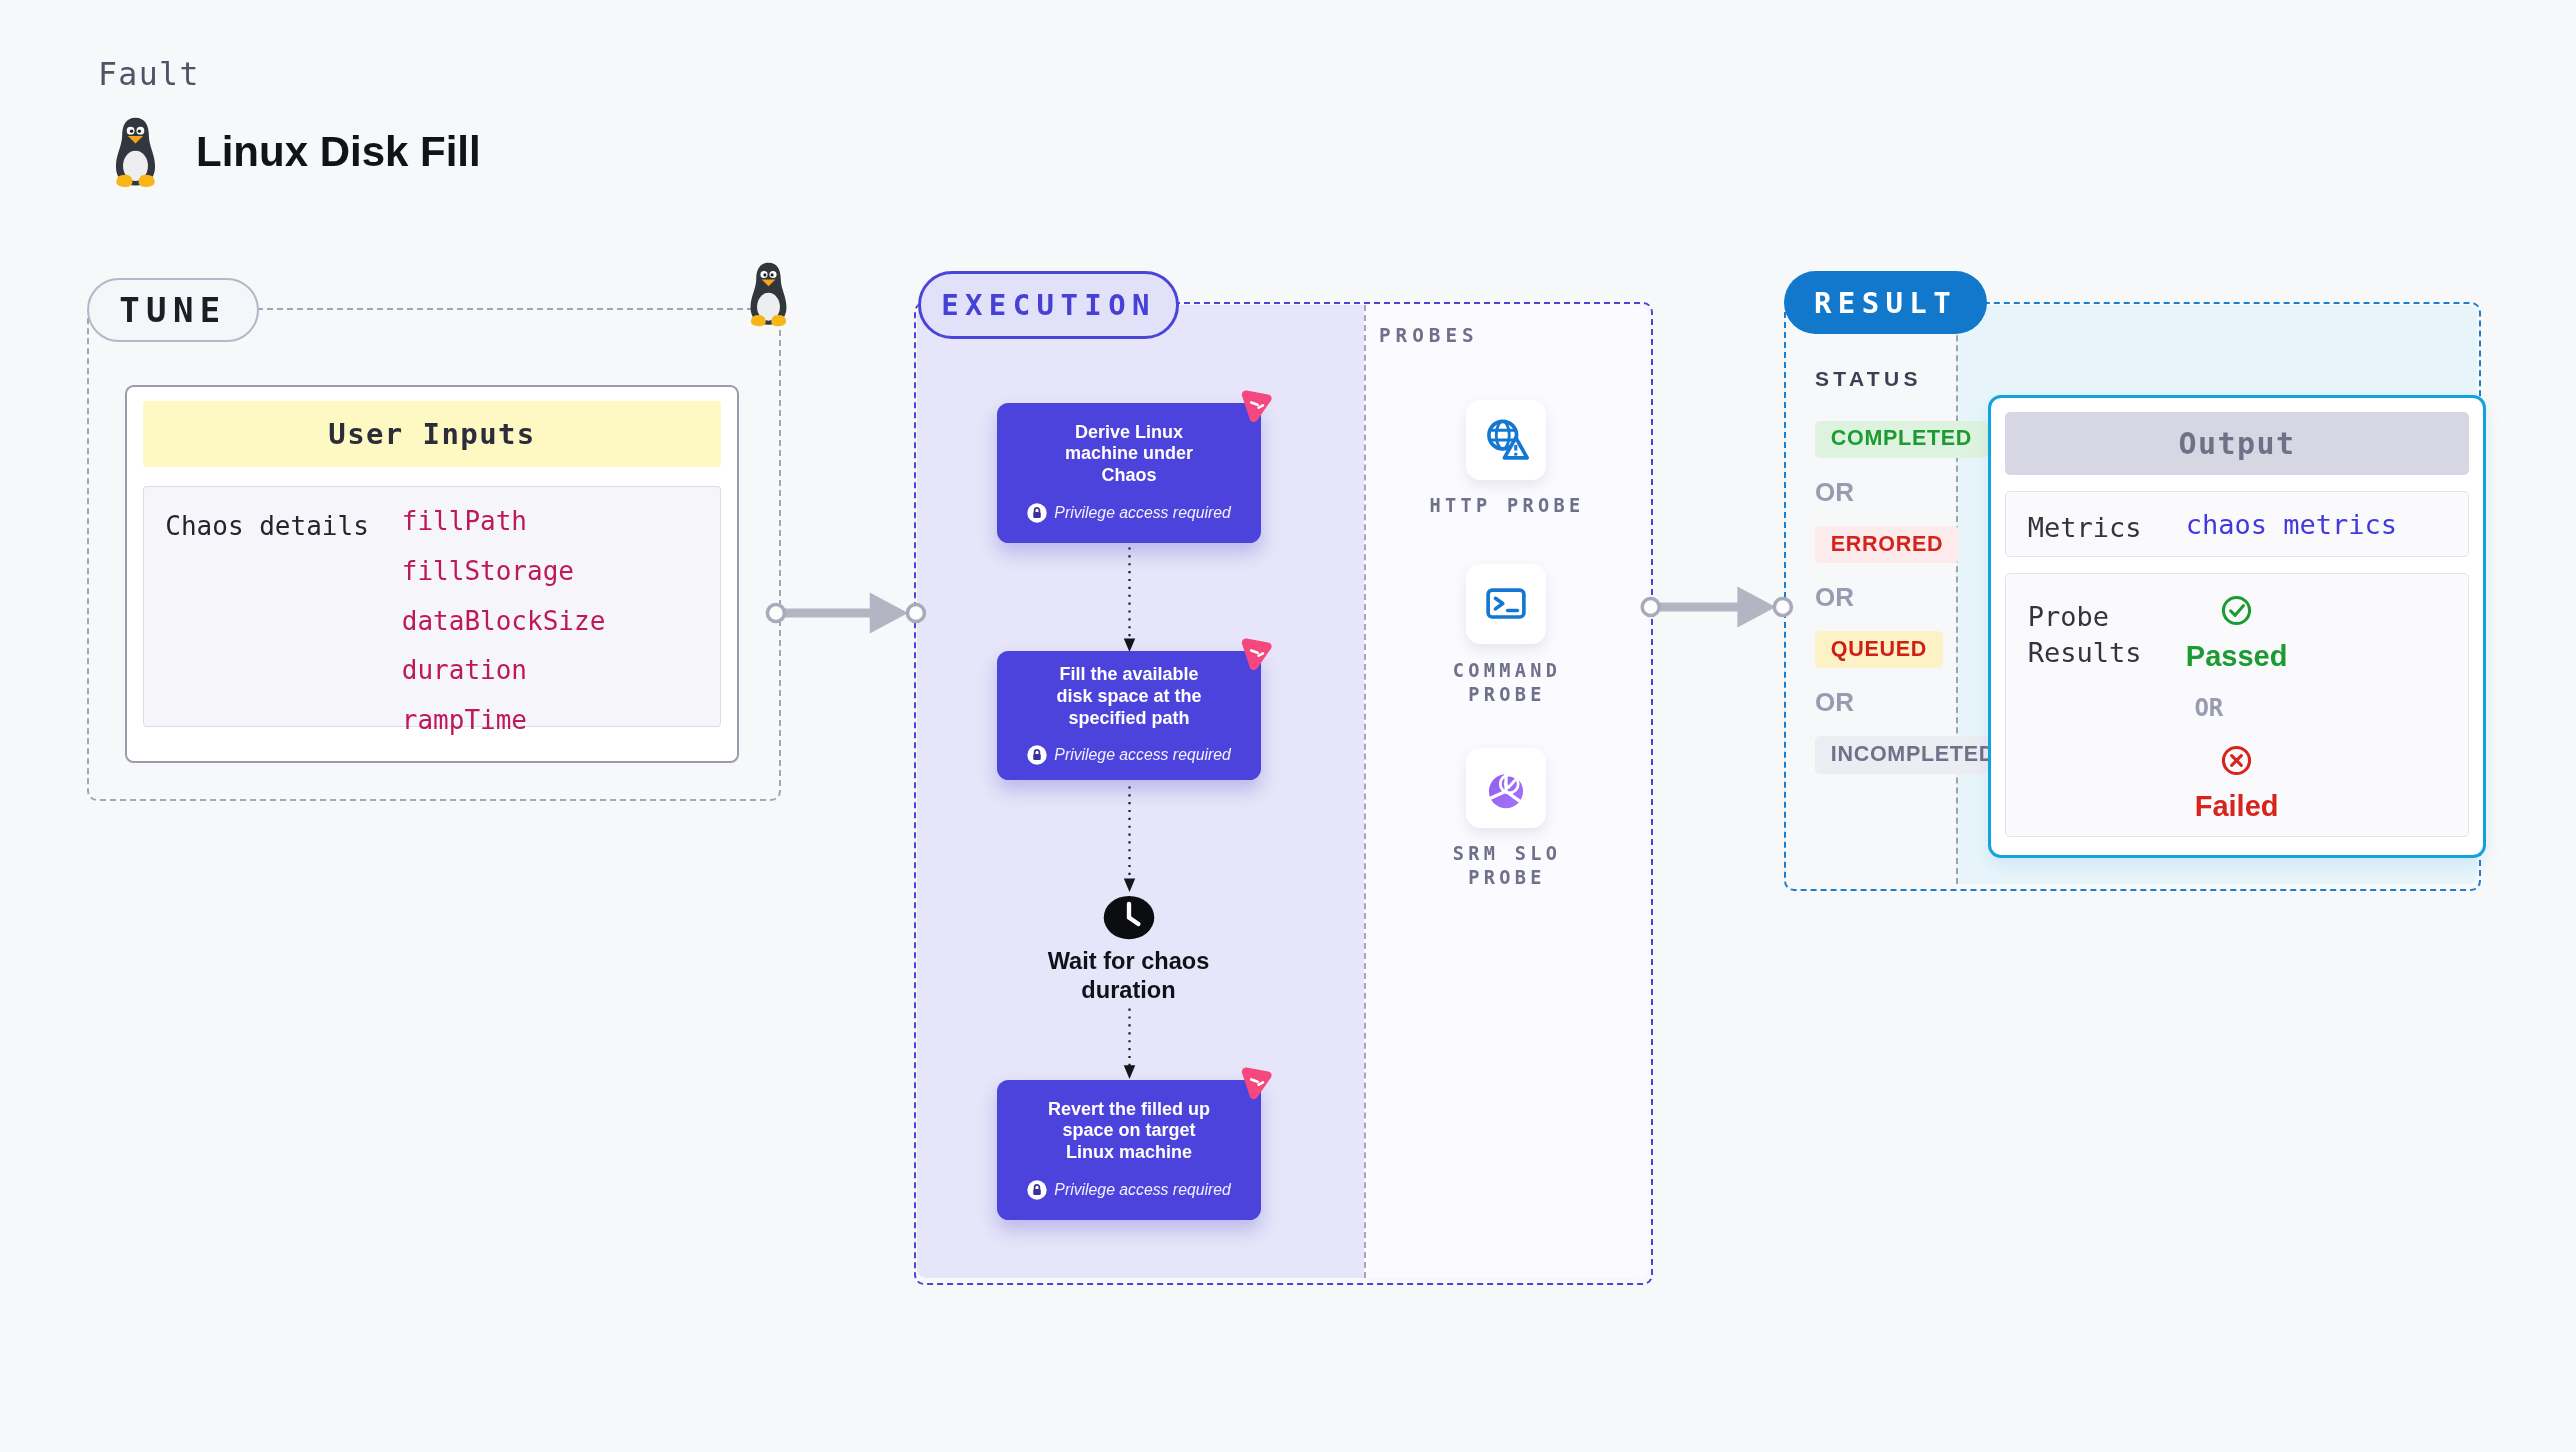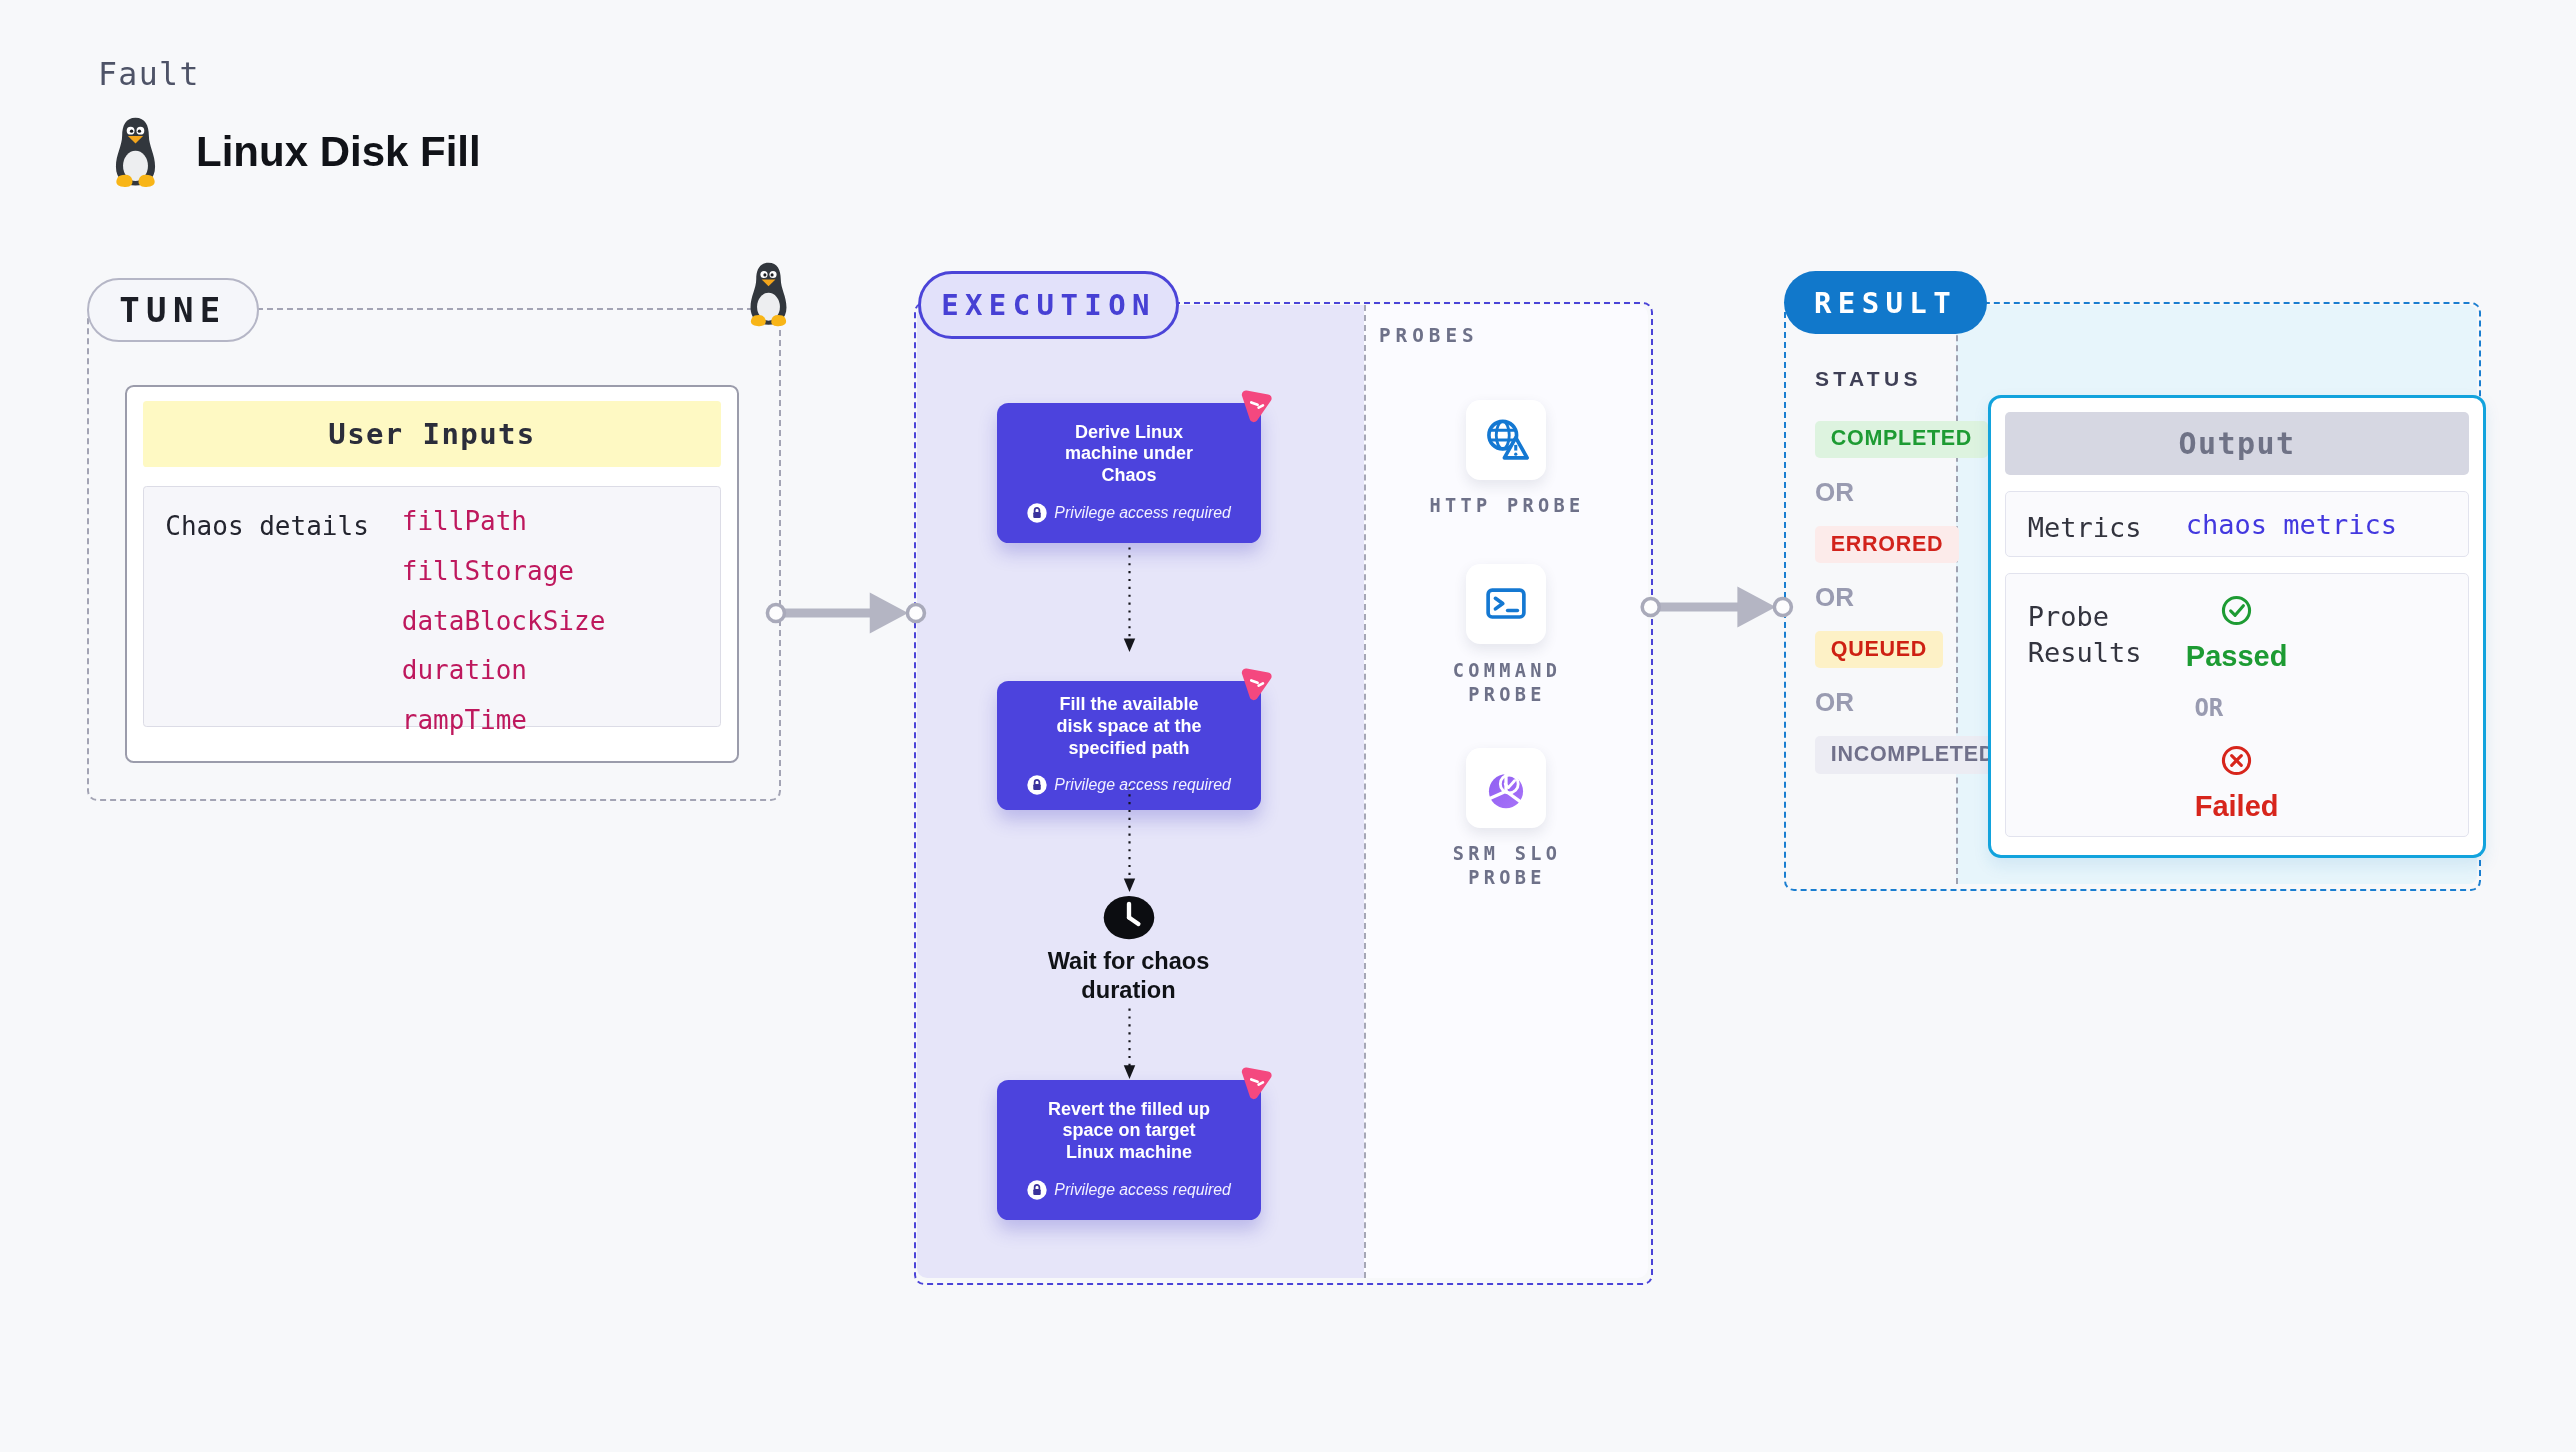--- a/index.html
+++ b/index.html
@@ -199,21 +199,21 @@
       </svg>
     <span class="txt">Privilege access required</span>
   </div>
 </div>
 
 <svg class="abs" style="left:1118px;top:546px;z-index:4" width="23" height="106" viewBox="0 0 32 148">
   <line x1="16" y1="2" x2="16" y2="130" stroke="#15161c" stroke-width="3" stroke-dasharray="3 8"></line>
   <polygon points="16,148 8,129 24,129" fill="#15161c"></polygon>
 </svg>
 
-<div class="abs node" style="top:681px;height:129px;">
+<div class="abs node" style="top:651px;height:129px;">
   <svg class="chaos-corner" viewBox="0 0 54 54" width="39" height="39">
       <use href="#chaos-tri"></use>
     </svg>
   <div class="node-title">
     <span>Fill the available</span>
     <span>disk space at the</span>
     <span>specified path</span>
   </div>
   <div class="node-note">
     <svg width="20" height="20" viewBox="0 0 28 28">

